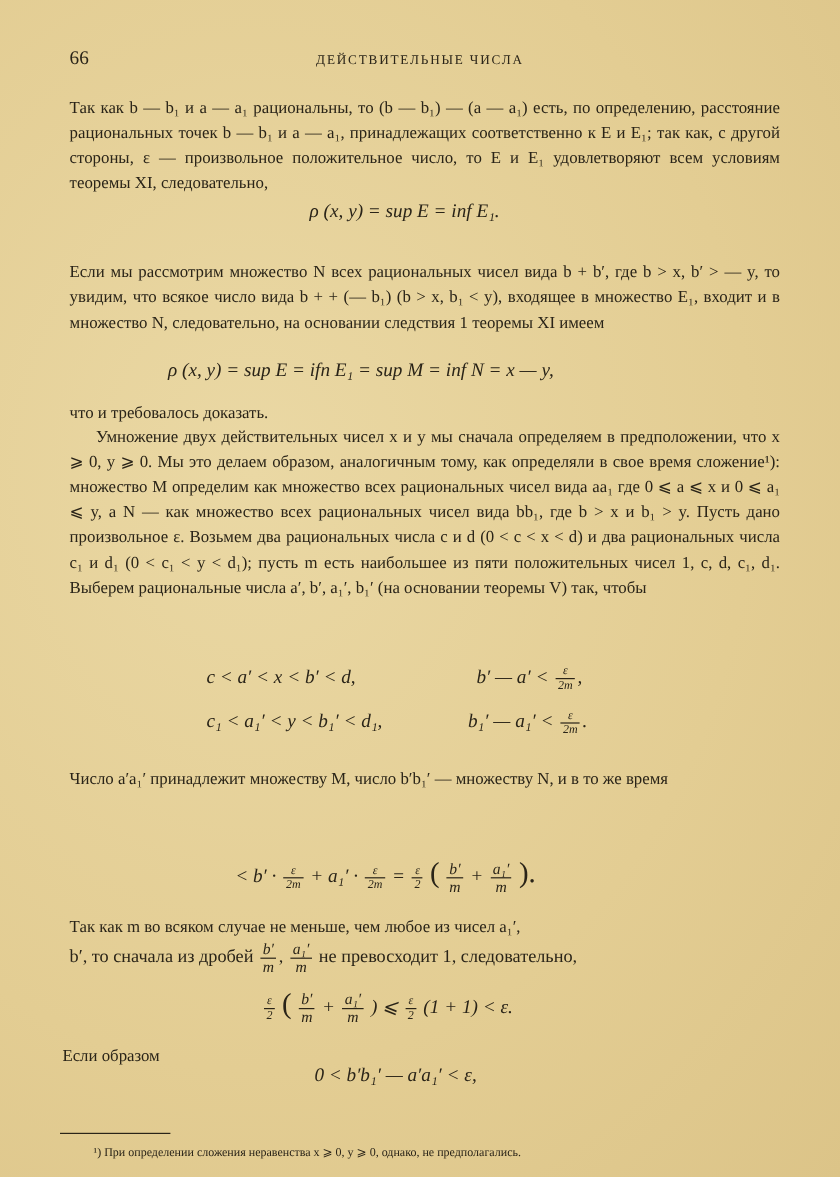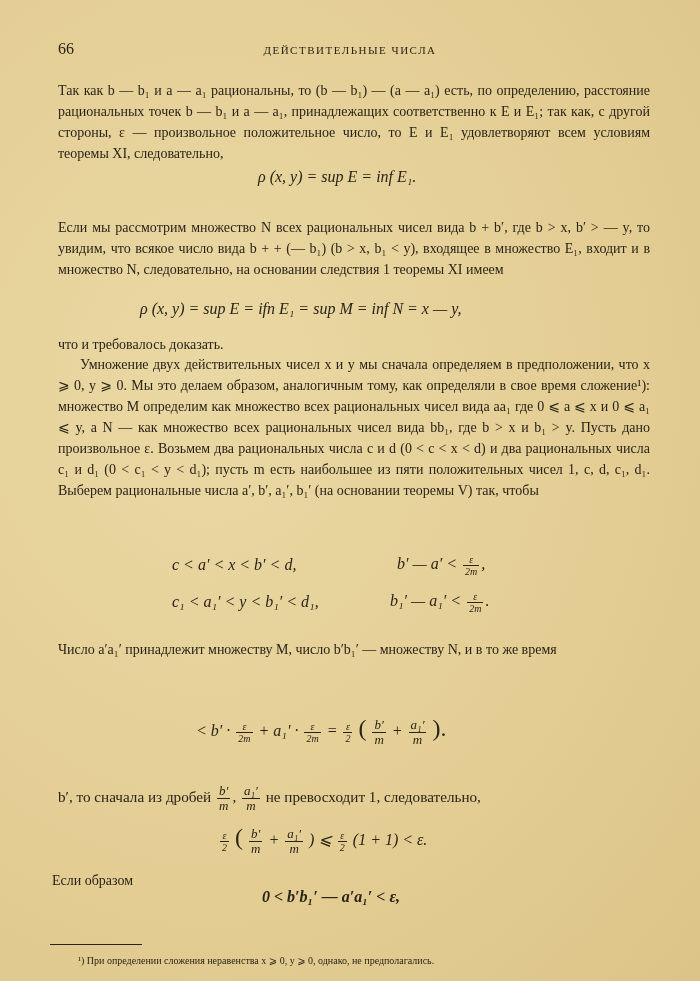--- a/index.html
+++ b/index.html
@@ -71,38 +71,39 @@
     <span class="frac"><span class="num">ε</span><span class="den">2m</span></span>
     <span>=</span>
     <span class="frac"><span class="num">ε</span><span class="den">2</span></span>
     <span style="font-size:24px; font-style:normal;">(</span>
     <span class="frac big"><span class="num">b′</span><span class="den">m</span></span>
     <span>+</span>
     <span class="frac big"><span class="num">a₁′</span><span class="den">m</span></span>
     <span style="font-size:24px; font-style:normal;">).</span>
   </div>
 
+  <div class="para" style="top:745px;">Так как m во всяком случае не меньше, чем любое из чисел a₁′,</div>
   <div class="abs" style="left:58px; top:766px; font-size:15.2px;">
     <span>b′, то сначала из дробей</span>
     <span class="frac big" style="font-style:italic;"><span class="num">b′</span><span class="den">m</span></span><span>,</span>
     <span class="frac big" style="font-style:italic;"><span class="num">a₁′</span><span class="den">m</span></span>
     <span>не превосходит 1, следовательно,</span>
   </div>
 
   <div class="formula" style="left:218px; top:806px;">
     <span class="frac"><span class="num">ε</span><span class="den">2</span></span>
     <span style="font-size:24px; font-style:normal;">(</span>
     <span class="frac big"><span class="num">b′</span><span class="den">m</span></span>
     <span>+</span>
     <span class="frac big"><span class="num">a₁′</span><span class="den">m</span></span>
     <span>) ⩽</span>
     <span class="frac"><span class="num">ε</span><span class="den">2</span></span>
     <span>(1 + 1) &lt; ε.</span>
   </div>
 
   <div class="para" style="top:852px; left:52px;">Если образом</div>
 
-  <div class="formula" style="left:262px; top:870px;font-weight:bold;">0 &lt; b′b₁′ — a′a₁′ &lt; ε,</div>
+  <div class="formula" style="left:262px; top:870px;">0 &lt; b′b₁′ — a′a₁′ &lt; ε,</div>
 
   <div class="footnote-rule"></div>
   <div class="footnote">¹) При определении сложения неравенства x ⩾ 0, y ⩾ 0, однако, не предполагались.</div>
 
 </div>
 
 </body></html>

